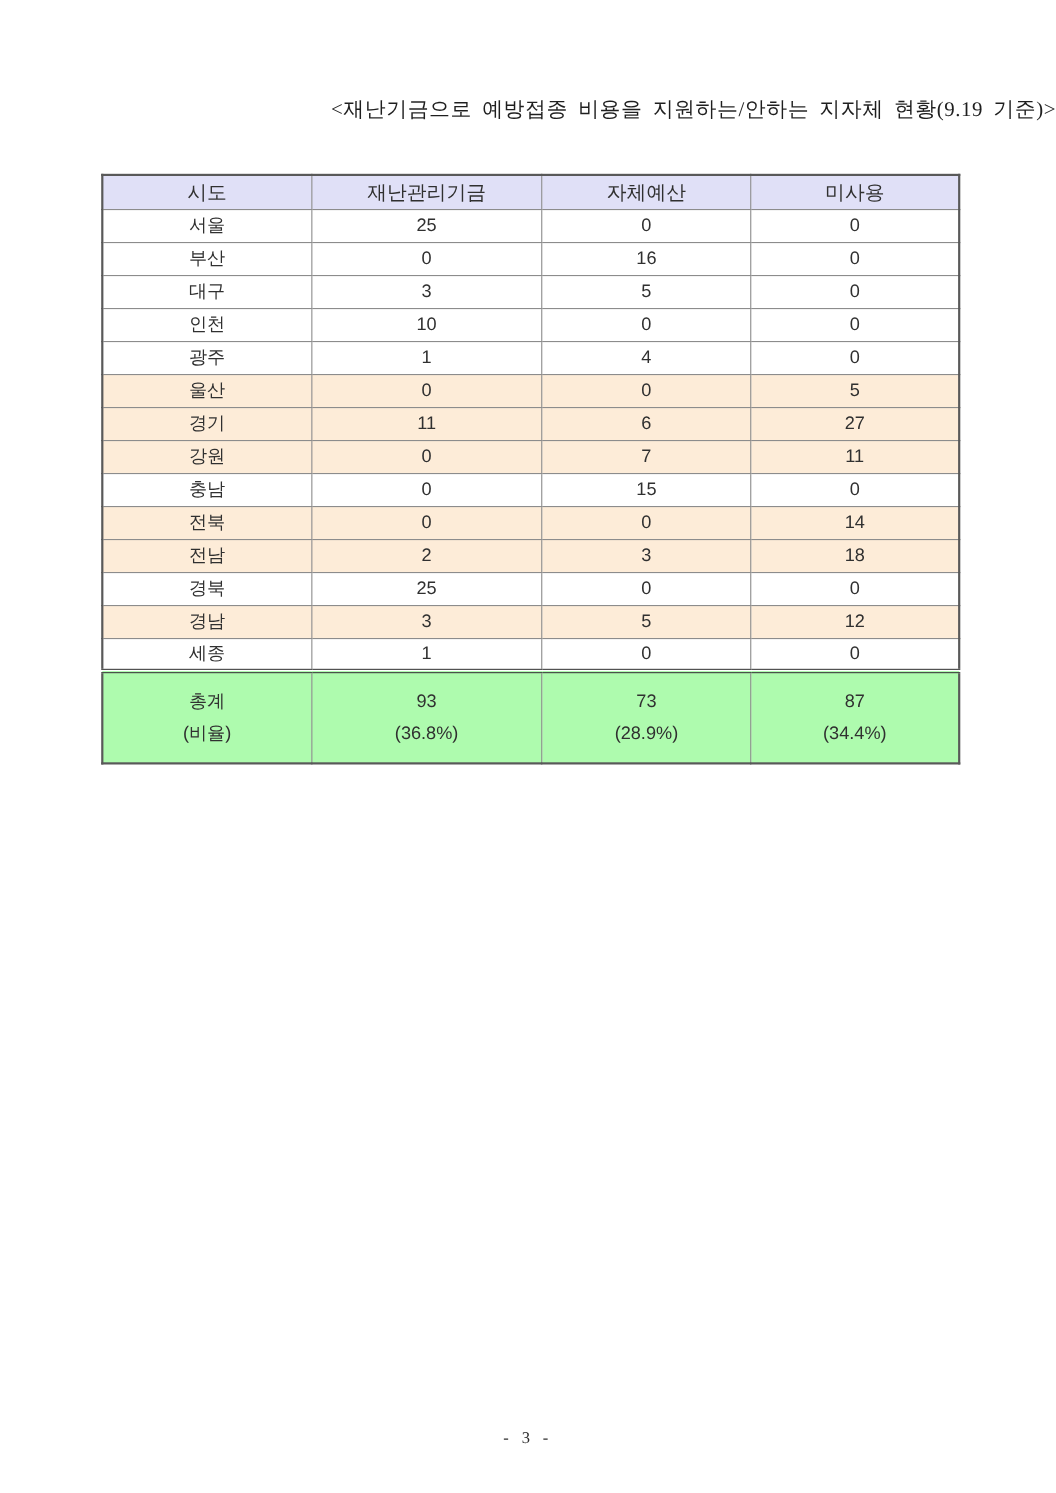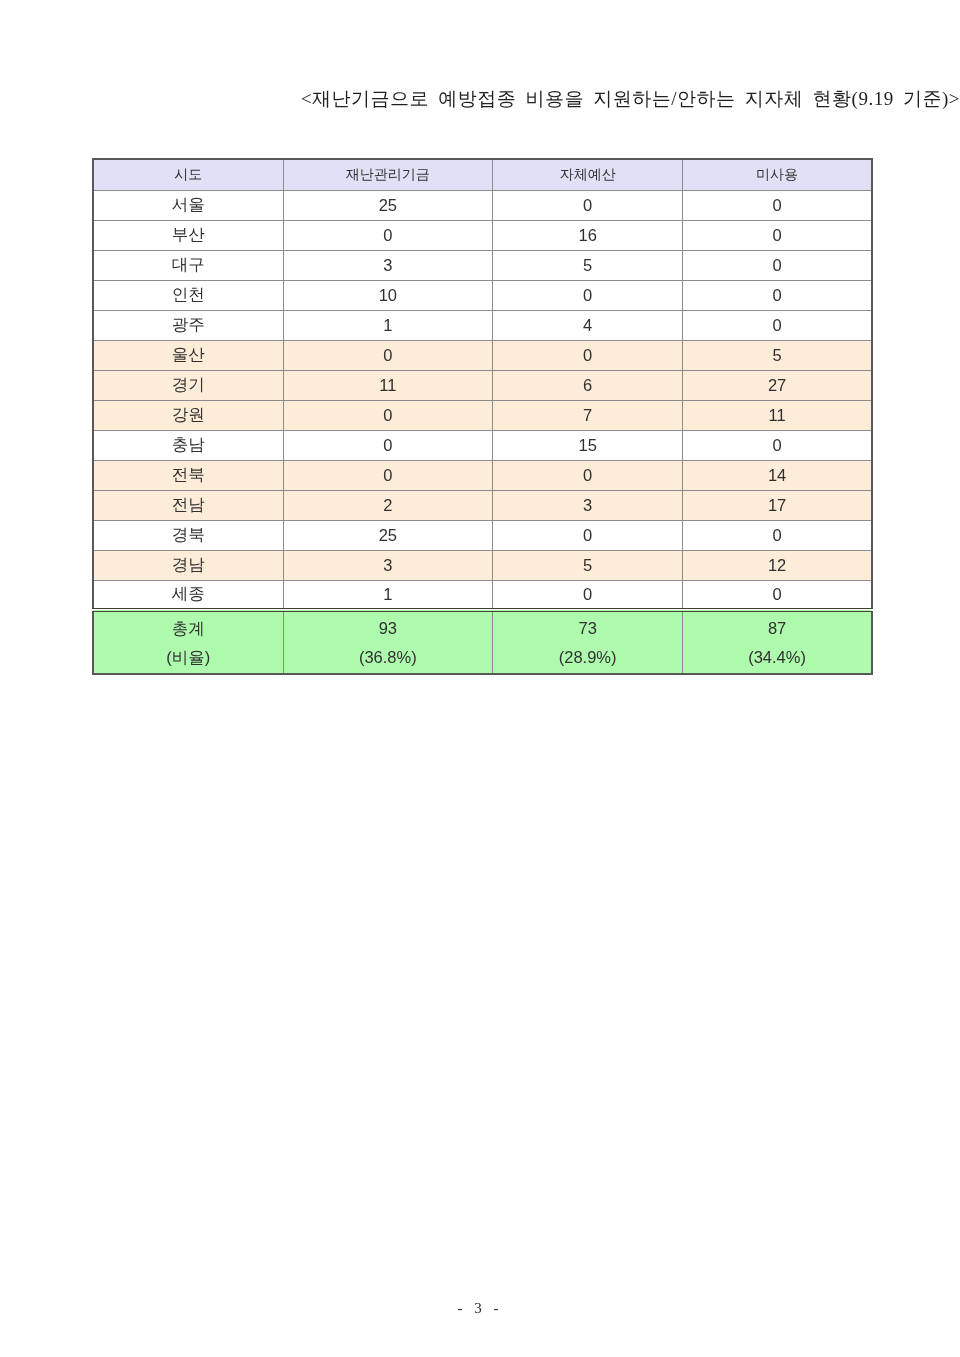--- a/index.html
+++ b/index.html
@@ -45,30 +45,30 @@
     padding: 0;
     font-weight: normal;
     vertical-align: middle;
   }
   table.status-table {
     border: 2px solid var(--border-outer, #595959);
   }
   table.status-table thead th {
     background: var(--header-bg, #e0e0f7);
     height: 31px;
-    font-size: 14px;
+    font-size: 18px;
     margin-left: 44px;
   }
   tr.hl td {
     background: var(--highlight-bg, #fdecd8);
   }
   tr.total-row td {
     background: var(--total-bg, #aefbae);
     border-top: 4px double var(--border-double, #404040);
-    height: 64px;
+    height: 84px;
     line-height: 1.75;
   }
   .page-number {
     position: absolute;
     top: 1300px;
     left: 0;
     width: 100%;
     text-align: center;
     font-family: "Liberation Serif", "DejaVu Serif", serif;
     font-size: 15px;
@@ -154,21 +154,21 @@
       <tr class="hl">
         <td>전북</td>
         <td>0</td>
         <td>0</td>
         <td>14</td>
       </tr>
       <tr class="hl">
         <td>전남</td>
         <td>2</td>
         <td>3</td>
-        <td>17</td>
+        <td>18</td>
       </tr>
       <tr>
         <td>경북</td>
         <td>25</td>
         <td>0</td>
         <td>0</td>
       </tr>
       <tr class="hl">
         <td>경남</td>
         <td>3</td>

